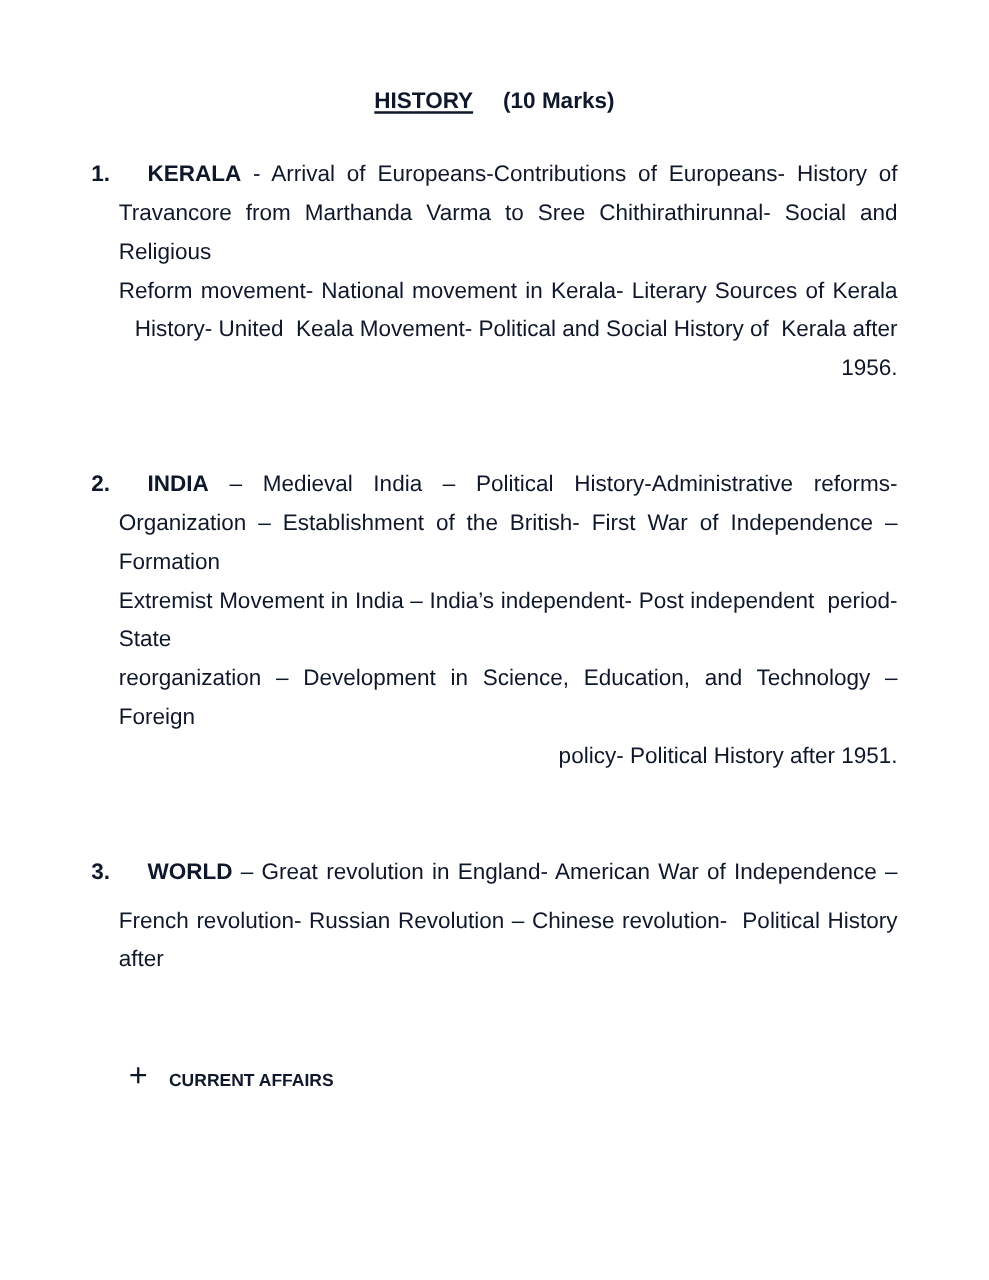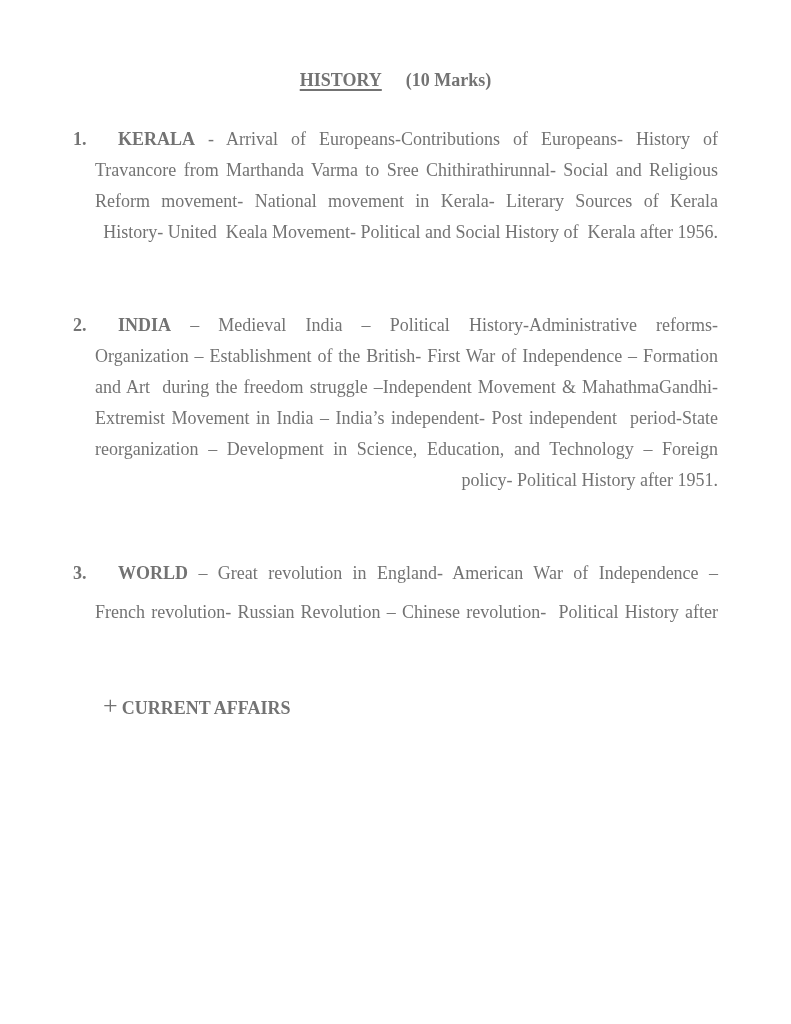--- a/index.html
+++ b/index.html
@@ -3,23 +3,23 @@
 <meta charset="utf-8">
 <style>
   html, body { margin: 0; padding: 0; background: #ffffff; }
   .page {
     position: relative;
     width: 791px;
     height: 1024px;
     box-sizing: border-box;
     background: #ffffff;
     padding: 66px 73px 0 73px;
-    font-family: Liberation Serif, serif;
+    font-family: Liberation Sans, sans-serif;
     font-size: 18px;
-    color: #737373;
+    color: #0f172a;
     overflow: hidden;
   }
   .title {
     text-align: center;
     font-weight: 700;
     line-height: 28px;
     margin: 0 0 30px 0;
     white-space: nowrap;
   }
   .title .heading {
@@ -60,23 +60,23 @@
     align-items: baseline;
     margin-left: 30px;
     margin-top: 10px;
   }
   .plus {
     font-size: 26px;
     line-height: 31px;
     font-weight: 400;
   }
   .ca-label {
-    margin-left: 4px;
+    margin-left: 17px;
     font-weight: 700;
-    font-size: 18px;
+    font-size: 14px;
   }
 </style>
 </head>
 <body>
 
 <div class="page">
   <div class="title">
     <span class="heading">HISTORY</span><span class="marks">(10 Marks)</span>
   </div>
 
@@ -88,21 +88,20 @@
           <div class="line just">Travancore from Marthanda Varma to Sree Chithirathirunnal- Social and Religious</div>
           <div class="line just">Reform movement- National movement in Kerala- Literary Sources of Kerala</div>
           <div class="line last">History- United&nbsp; Keala Movement- Political and Social History of&nbsp; Kerala after 1956.</div>
         </div>
       </div>
       <div class="item">
         <div class="num">2.</div>
         <div class="body">
           <div class="line just first"><b class="term">INDIA</b><span> – Medieval India – Political History-Administrative reforms-</span></div>
           <div class="line just">Organization – Establishment of the British- First War of Independence – Formation</div>
-          <div class="line just">and Art&nbsp; during the freedom struggle –Independent Movement &amp; MahathmaGandhi-</div>
           <div class="line just">Extremist Movement in India – India’s independent- Post independent&nbsp; period-State</div>
           <div class="line just">reorganization – Development in Science, Education, and Technology – Foreign</div>
           <div class="line last">policy- Political History after 1951.</div>
         </div>
       </div>
       <div class="item">
         <div class="num">3.</div>
         <div class="body">
           <div class="line just first"><b class="term">WORLD</b><span> – Great revolution in England- American War of Independence –</span></div>
           <div class="line just">French revolution- Russian Revolution – Chinese revolution-&nbsp; Political History after</div>

